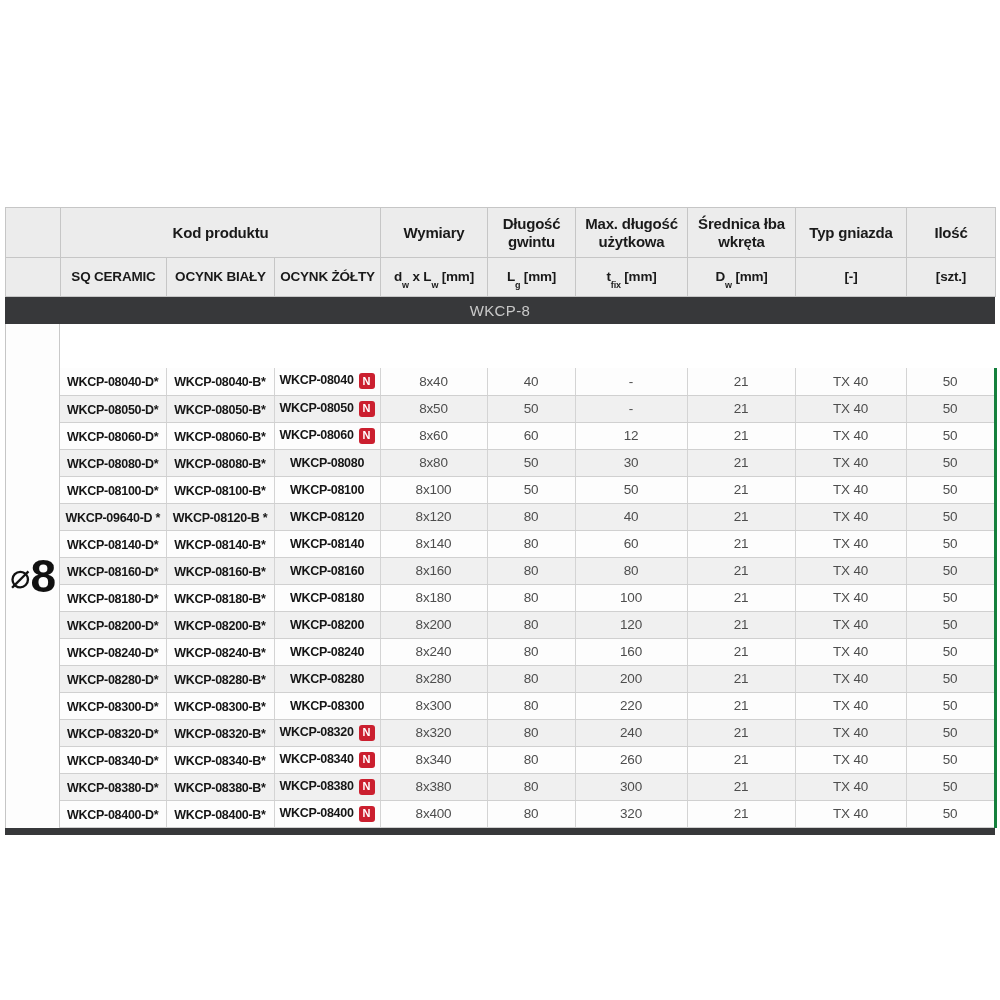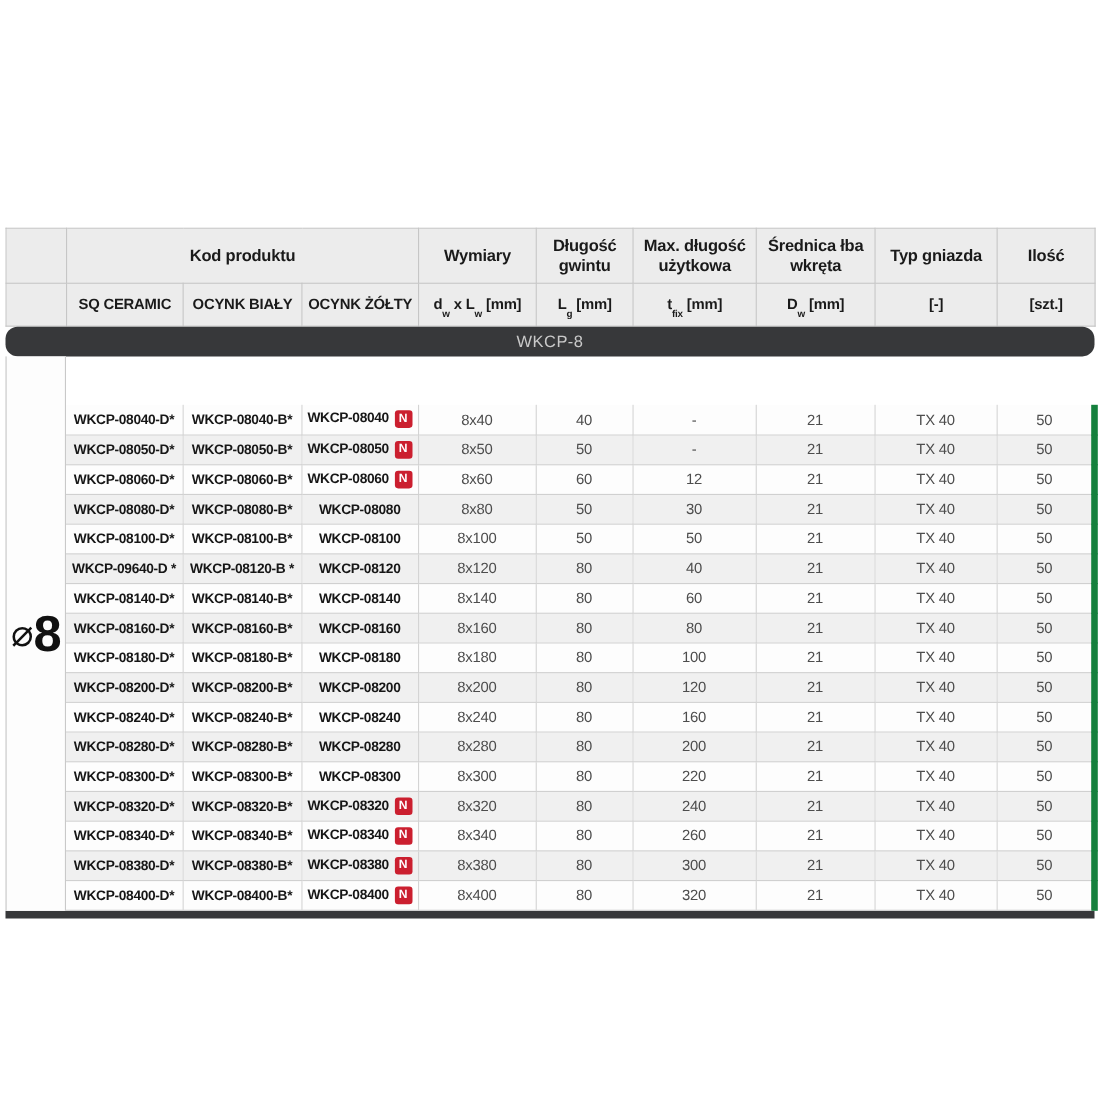--- a/index.html
+++ b/index.html
@@ -22,33 +22,33 @@
     text-align:center; vertical-align:middle;
     line-height:1.2; padding:2px 4px;
   }
   .t-head .r1 th { height:50px; }
   .t-head .r2 th { height:39px; font-size:13.5px; }
   sub { font-size:9px; position:relative; top:3px; line-height:0; }
   
   .band {
     width:990px; height:27px; background:#37383a;
     color:#c9c9c9; font-size:15px; letter-spacing:0.4px;
-    display:flex; align-items:center; justify-content:center;border-radius:11px;
+    display:flex; align-items:center; justify-content:center;
   }
   
   .t-body-wrap { display:flex; width:990px; }
   .diam-cell {
     width:55px; flex:0 0 55px;
     background:#fdfdfd;
     border-left:1px solid #c6c6c6; border-right:1px solid #c9c9c9;
     display:flex; align-items:center; justify-content:center;
   }
   .diam-sym { font-size:34px; font-weight:500; color:#111; }
   .diam-val { font-size:46px; font-weight:800; color:#111; letter-spacing:-1px; }
-  table.t-body { width:935px; border-right:6px solid #15803d; }
+  table.t-body { width:935px; border-right:3px solid #15803d; }
   .t-body td {
     height:27px;
     border-right:1px solid #d4d4d4;
     border-bottom:1px solid #d0d0d0;
     text-align:center; vertical-align:middle;
     padding:0 2px; overflow:hidden; white-space:nowrap;
   }
   .t-body tr:nth-child(odd)  { background:#fdfdfd; }
   .t-body tr:nth-child(even) { background:#f0f0f0; }
   .code { font-size:12.5px; font-weight:bold; color:#161616; letter-spacing:-0.3px; }

